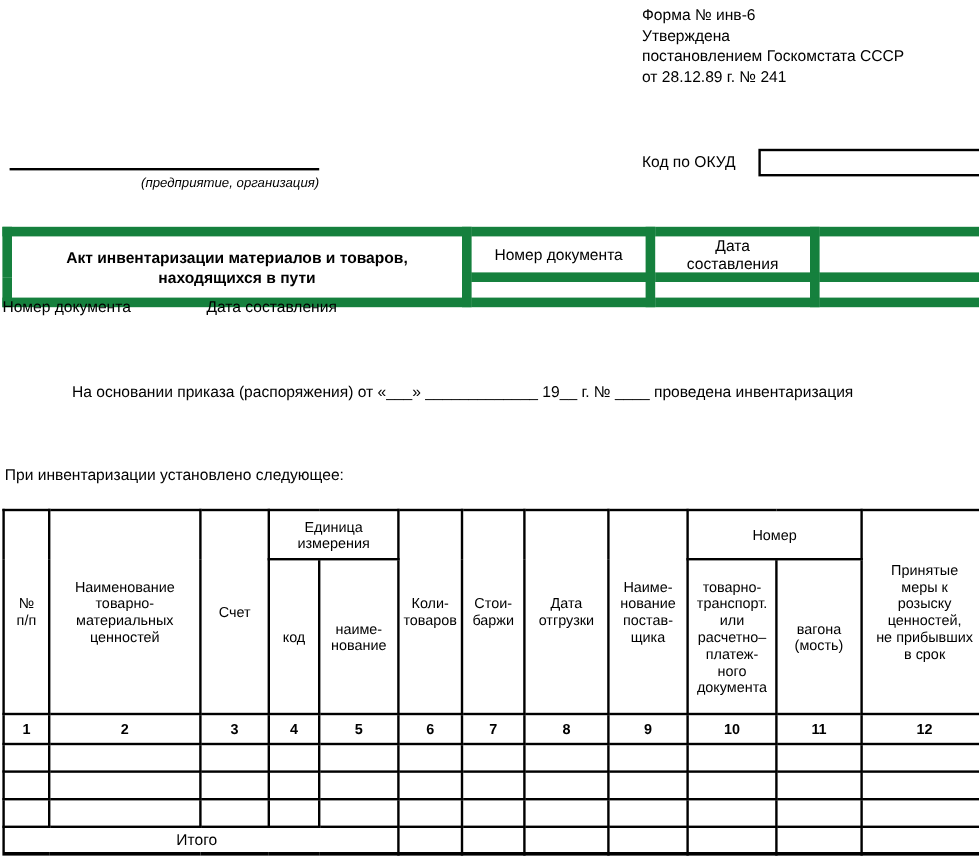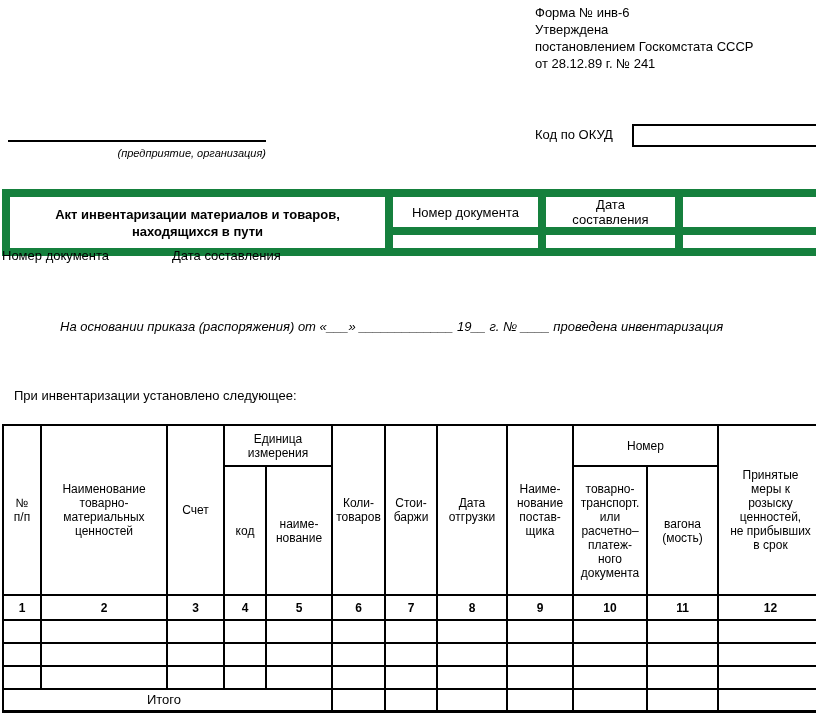--- a/index.html
+++ b/index.html
@@ -18,23 +18,23 @@
   
   table{border-collapse:collapse;table-layout:fixed;}
   .title-table{position:absolute;left:2px;top:189px;width:820px;}
   .title-table td{border:8px solid #15803d;padding:0 16px;box-sizing:border-box;font-size:13px;text-align:center;vertical-align:middle;}
   .title-table .doc-title{font-weight:bold;white-space:pre-line;line-height:17px;}
   .title-table tr{height:21px;}
   
   .label-doc-number{position:absolute;left:2px;top:248px;font-size:13px;}
   .label-doc-date{position:absolute;left:172px;top:248px;font-size:13px;}
   
-  .para{position:absolute;left:2px;top:316px;width:790px;font-size:13px;line-height:22px;font-style:italic;}
+  .para{position:absolute;left:2px;top:316px;width:790px;font-size:13px;line-height:22px;}
   .para .indent{padding-left:58px;}
-  .section-label{position:absolute;left:14px;top:388px;font-size:13px;}
+  .section-label{position:absolute;left:4px;top:388px;font-size:13px;}
   
   .main-table{position:absolute;left:2px;top:424px;width:820px;border-bottom:3px solid #000;}
   .main-table th,.main-table td{border:2px solid #000;box-sizing:border-box;vertical-align:middle;}
   .main-table th{font-weight:normal;font-size:12px;line-height:14px;text-align:center;white-space:pre-line;padding:2px 2px;}
   .main-table .num-row td{font-weight:bold;font-size:12px;text-align:center;height:25px;}
   .main-table .empty-row td{height:23px;}
   .main-table .total-row td{height:22px;font-size:13px;}
   .main-table .total-cell{text-align:center;padding-right:8px;}
   .tr-head-top{height:41px;}
   .tr-head-bottom{height:129px;}

